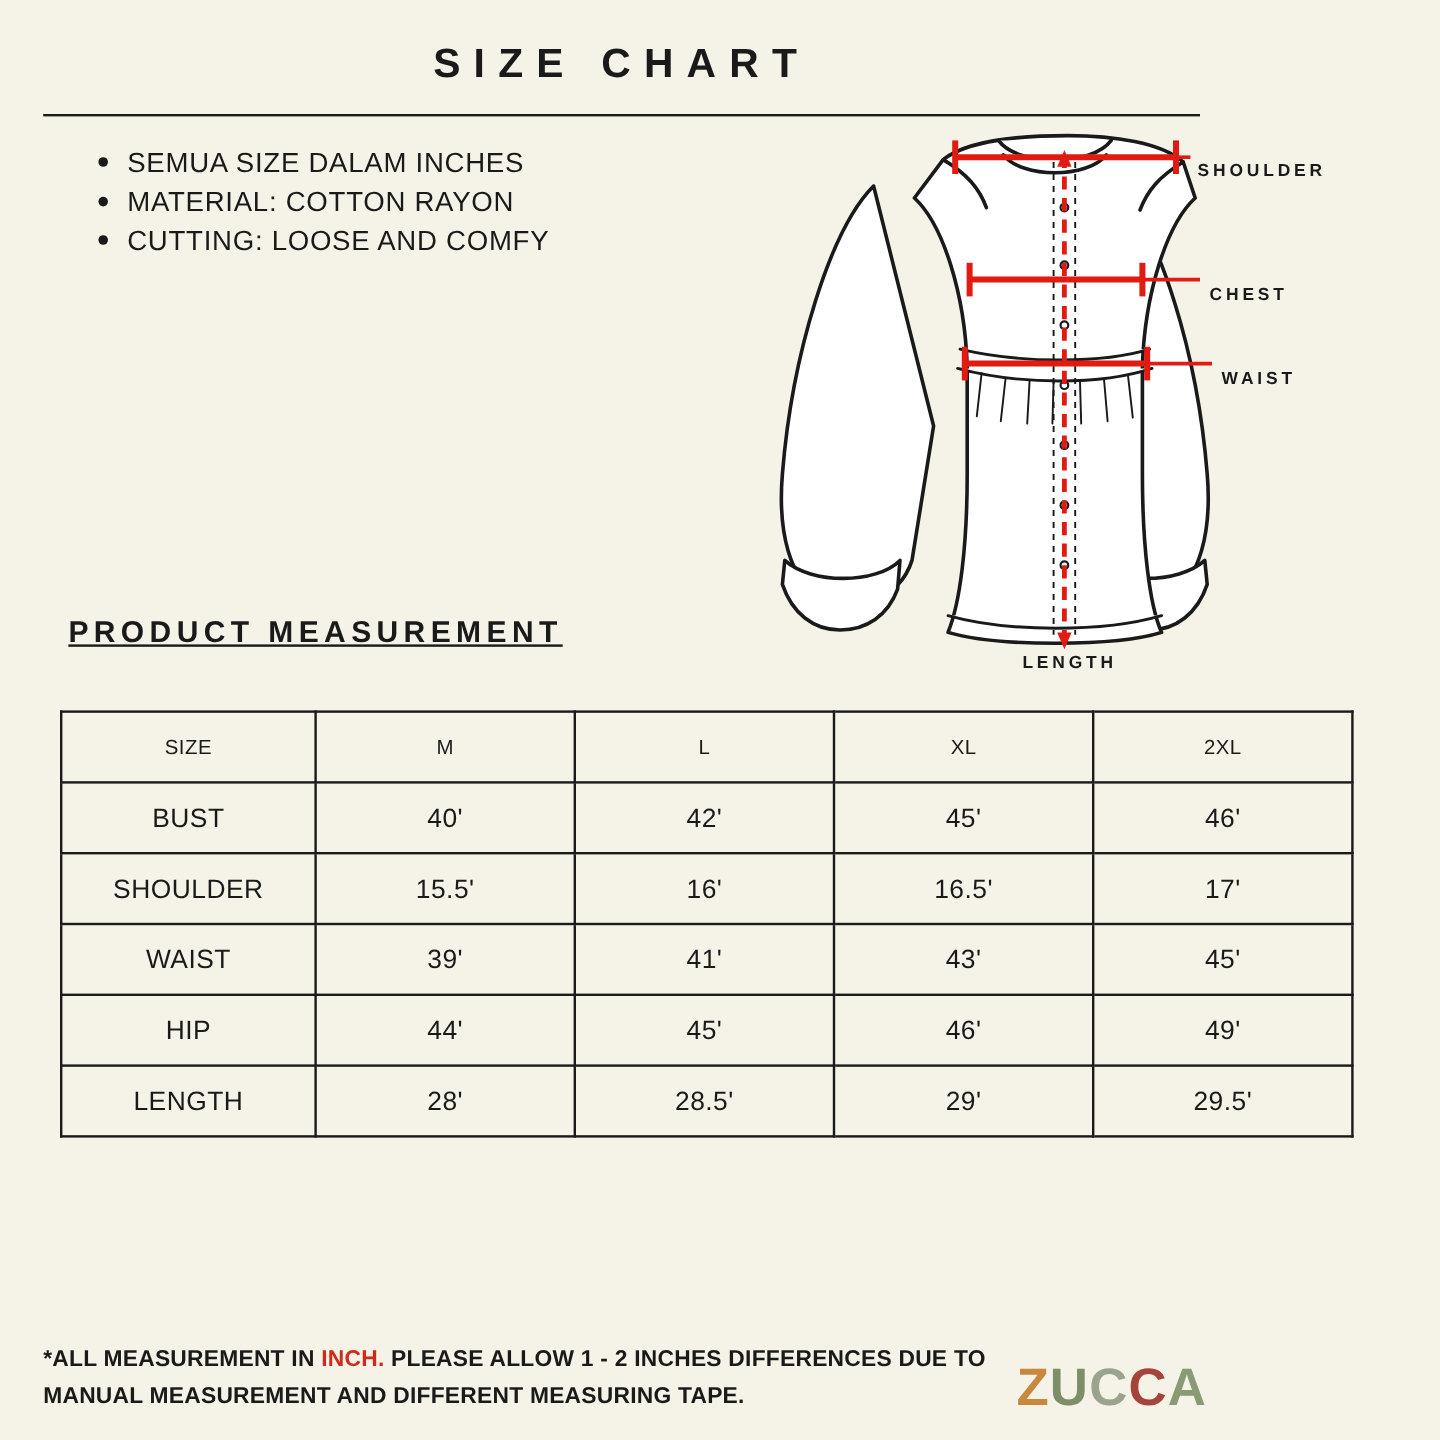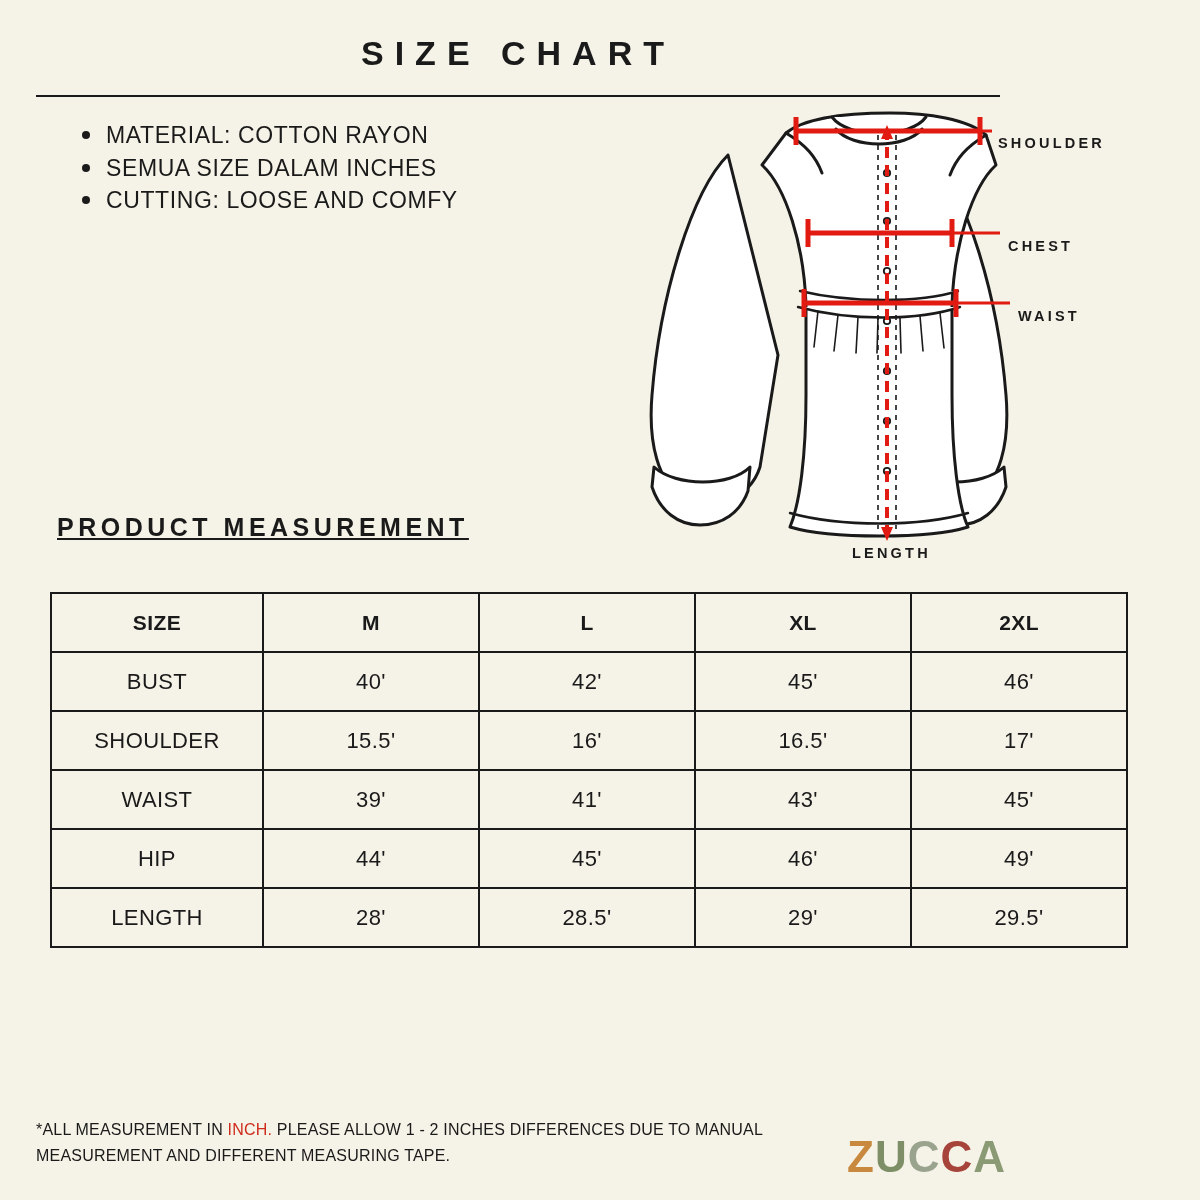--- a/index.html
+++ b/index.html
@@ -89,33 +89,33 @@
   }
   table.size-table th,
   table.size-table td {
     border: 2px solid #1a1a1a;
     height: 59px;
     text-align: center;
     font-size: 22px;
     font-weight: normal;
     letter-spacing: 0.4px;
   }
-  table.size-table th { font-weight: bold; font-size: 21px; }
+  table.size-table th { font-weight: normal; font-size: 17px; }
   table.size-table th:first-child,
   table.size-table td:first-child { width: 212px; }
   table.size-table th:not(:first-child),
   table.size-table td:not(:first-child) { width: 216px; }
 
   
   .footnote {
     position: absolute;
     left: 36px; top: 1117px;
     width: 820px;
-    font-size: 16px;
-    font-weight: normal;
+    font-size: 19px;
+    font-weight: bold;
     line-height: 1.65;
     letter-spacing: 0.2px;
   }
   .footnote .hl { color: #cf2a1b; }
 
   .brand {
     position: absolute;
     right: 30px; bottom: 18px;
     font-size: 44px;
     font-weight: bold;
@@ -125,22 +125,22 @@
 </style>
 </head>
 <body>
 
 <div class="page">
 
   <div class="title">SIZE CHART</div>
   <div class="hr-top"></div>
 
   <ul class="bullets">
+    <li>SEMUA SIZE DALAM INCHES</li>
     <li>MATERIAL: COTTON RAYON</li>
-    <li>SEMUA SIZE DALAM INCHES</li>
     <li>CUTTING: LOOSE AND COMFY</li>
   </ul>
 
   <div class="illustration">
     <svg width="580" height="490" viewBox="0 0 580 490">
       <g fill="#ffffff" stroke="#1a1a1a" stroke-width="3" stroke-linejoin="round" stroke-linecap="round">
 
         <path d="M128 60 C 92 96, 60 200, 52 300 C 48 348, 58 388, 84 404 C 112 420, 150 404, 160 372 L 178 260 Z"></path>
 
         <path d="M330 60 C 366 96, 398 200, 406 300 C 410 348, 400 388, 374 404 C 346 420, 308 404, 298 372 L 280 260 Z"></path>

